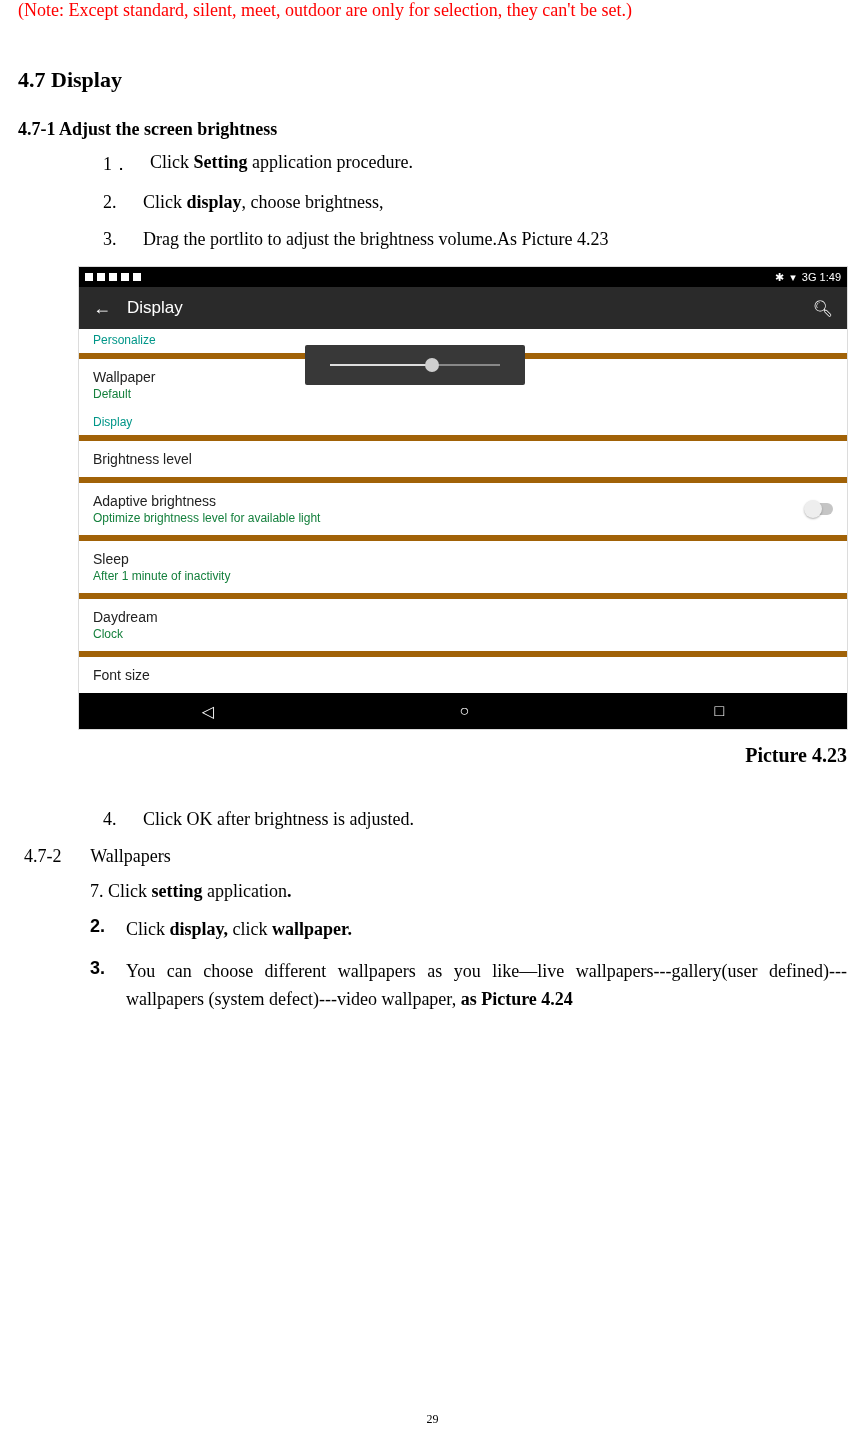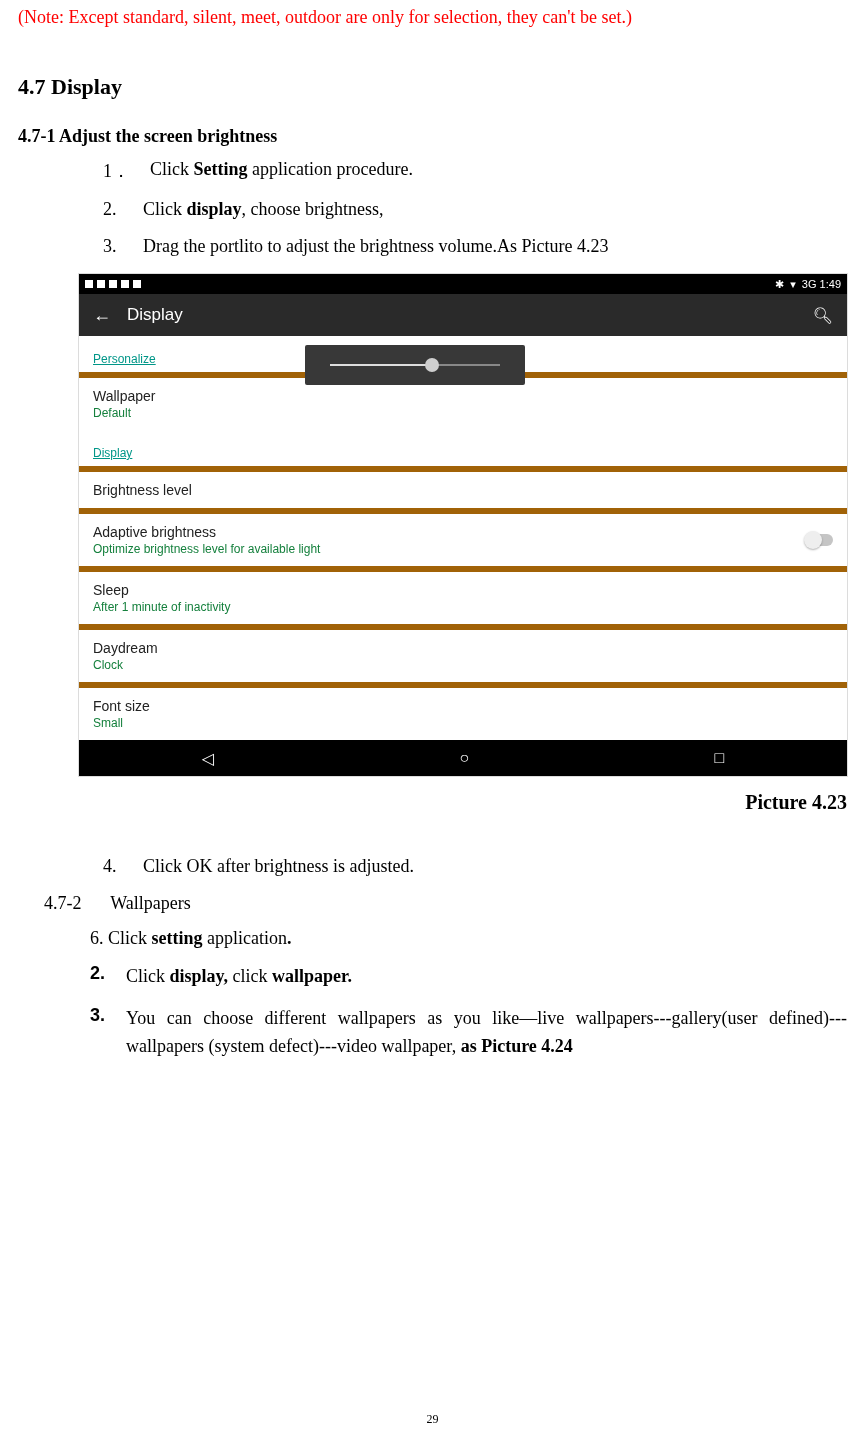--- a/index.html
+++ b/index.html
@@ -9,21 +9,21 @@
       font-family: "Times New Roman", serif;
       font-size: 18px;
       color: #000;
       background: #fff;
       padding: 0 18px;
       position: relative;
     }
     .note {
       color: #ff0000;
       font-size: 18px;
-      margin-top: 7px;
+      margin-top: 0;
       margin-bottom: 46px;
     }
     .section-title {
       font-size: 22px;
       font-weight: bold;
       margin-bottom: 26px;
     }
     .subsection-title {
       font-size: 18px;
       font-weight: bold;
@@ -107,22 +107,21 @@
       left: 60%;
       top: -6px;
       width: 14px; height: 14px;
       border-radius: 50%;
       background: #cfcfcf;
       margin-left: -7px;
     }
     .group-label {
       font-size: 12px;
       color: #009688;
-      padding: 16px 14px 6px;
-      text-decoration: underline;
+      padding: 4px 14px 6px;
     }
     .list-item {
       padding: 10px 14px;
       border-top: 6px solid #a16207;
     }
     .list-item:first-of-type { border-top: none; }
     .list-title { font-size: 14px; color: #222; }
     .list-sub { font-size: 12px; color: #15803d; margin-top:2px; }
     .list-item.switch { display:flex; justify-content:space-between; align-items:center;gap:20px; }
     .switch-track {
@@ -141,21 +140,21 @@
     .picture-label {
       text-align: right;
       margin-left: 260px;
       font-weight: bold;
       font-size: 20px;
       margin-top: 14px;
       margin-bottom: 42px;
     }
     .sub2-title {
       font-size: 18px;
-      margin-left: 26px;
+      margin-left: 6px;
       margin-bottom: 14px;
     }
     .sub2-num { display:inline-block; width: 62px; }
     .wallpaper-steps .step1 {
       margin-left: 72px;
       margin-bottom: 14px;
     }
     .wallpaper-list {
       margin-left: 72px;
     }
@@ -248,21 +247,20 @@
     <div class="list-item">
       <div class="list-title">Sleep</div>
       <div class="list-sub">After 1 minute of inactivity</div>
     </div>
     <div class="list-item">
       <div class="list-title">Daydream</div>
       <div class="list-sub">Clock</div>
     </div>
     <div class="list-item">
       <div class="list-title">Font size</div>
-      <div class="list-sub">Small</div>
     </div>
 
     <div class="nav-bar">
       <span class="nav-icon">◁</span>
       <span class="nav-icon">○</span>
       <span class="nav-icon">□</span>
     </div>
   </div>
 </div>
 
@@ -282,21 +280,21 @@
   </div>
 </div>
 
 <p class="sub2-title">
   <span class="sub2-num">4.7-2</span>
   <span>Wallpapers</span>
 </p>
 
 <div class="wallpaper-steps">
   <p class="step1">
-    <span>6. Click </span><span class="bold">setting</span><span> application</span><span class="bold">.</span>
+    <span>7. Click </span><span class="bold">setting</span><span> application</span><span class="bold">.</span>
   </p>
   <div class="wallpaper-list">
     <div class="li">
       <span class="num">2.</span>
       <span class="text">
         <span>Click </span><span class="bold">display,</span><span> click </span><span class="bold">wallpaper.</span>
       </span>
     </div>
     <div class="li">
       <span class="num">3.</span>

